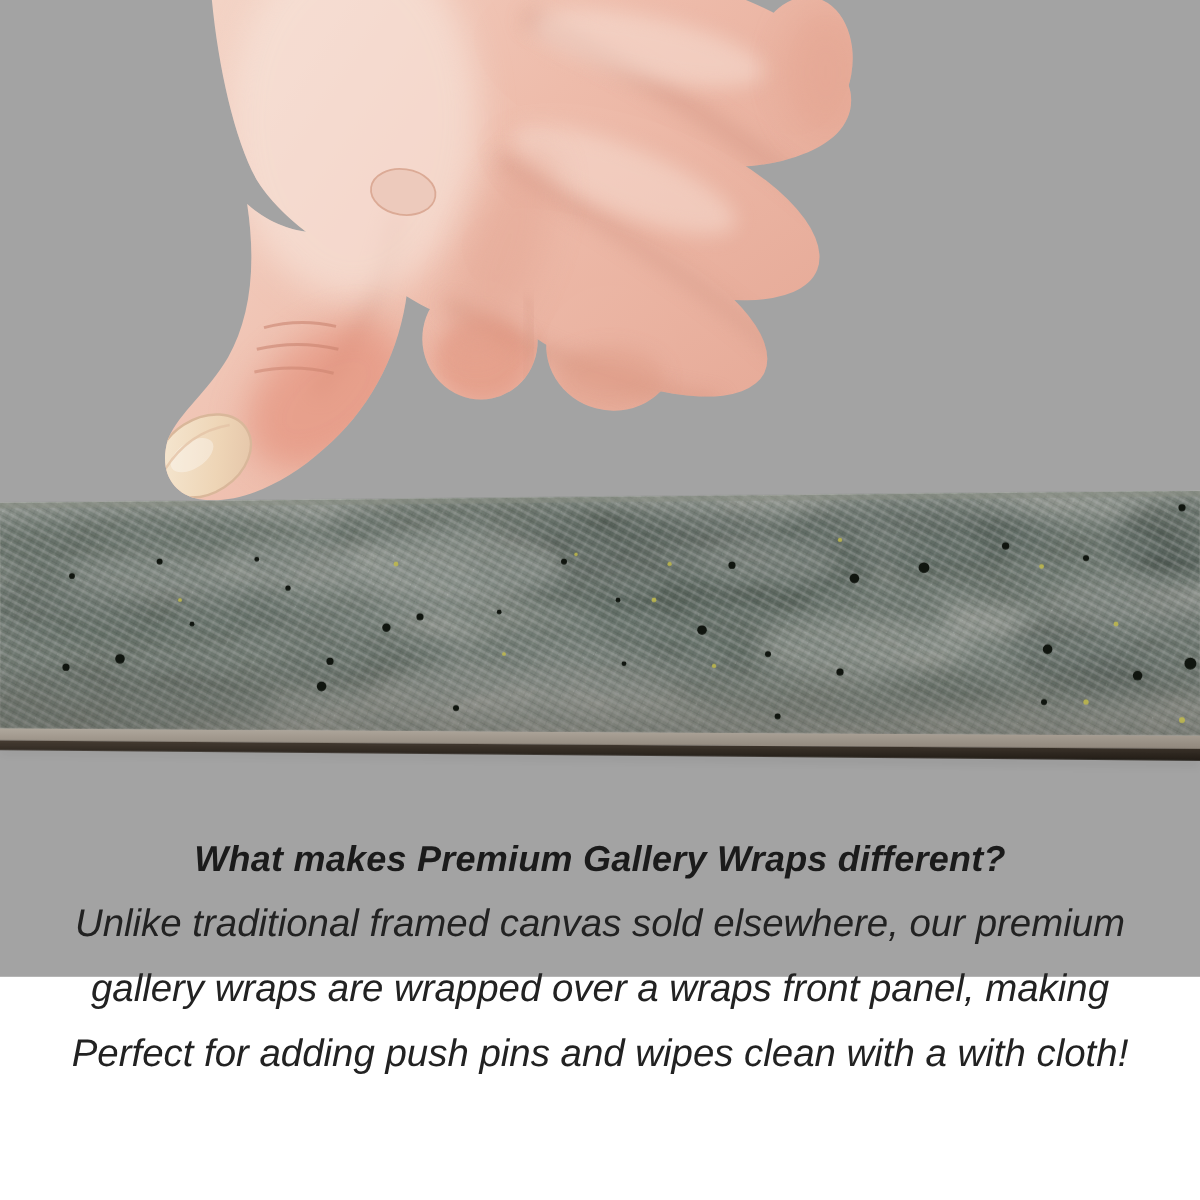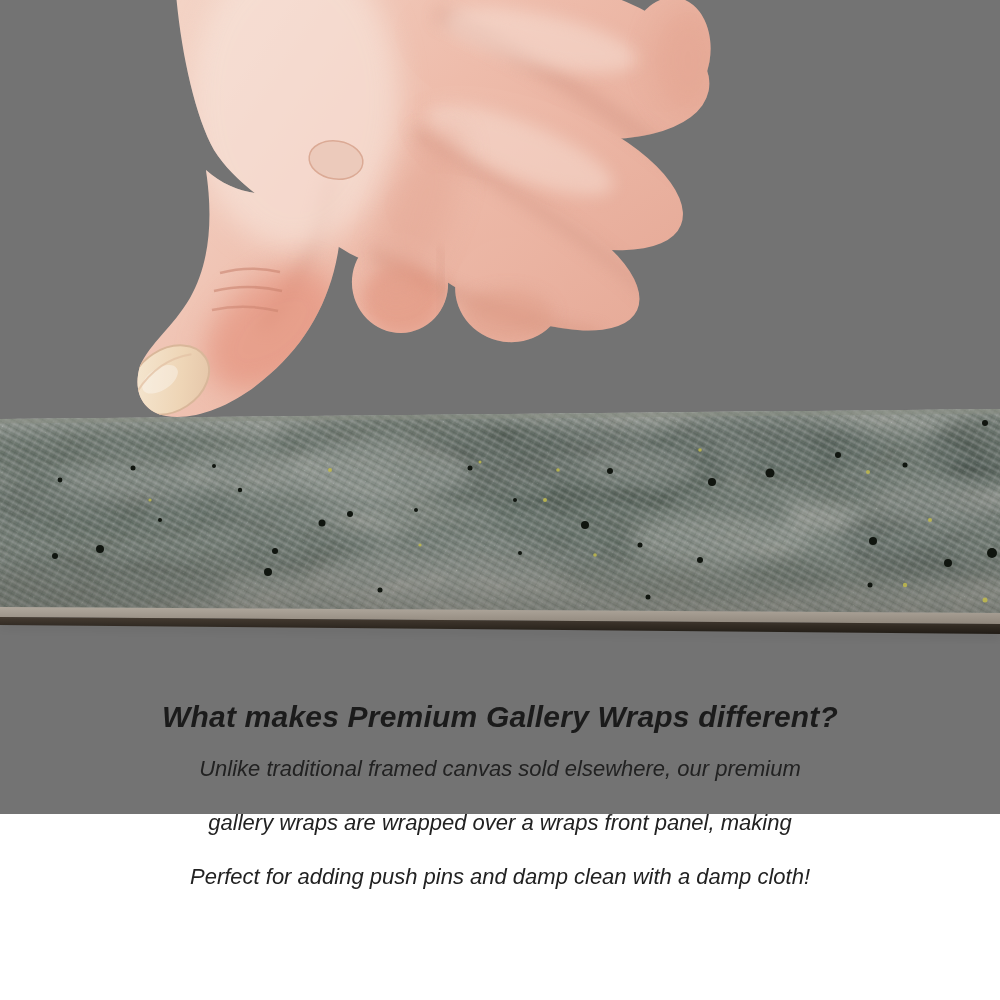--- a/index.html
+++ b/index.html
@@ -1,32 +1,32 @@
 <!DOCTYPE html>
 <html><head>
 <meta charset="utf-8">
 <style>
   html,body{margin:0;padding:0;}
   body{
     width:1000px;height:1000px;background:#ffffff;overflow:hidden;
     font-family:"Liberation Sans", sans-serif;
   }
-  .scene{position:relative;width:1000px;height:814px;background:#737373;}
+  .scene{position:relative;width:1000px;height:814px;background:#a3a3a3;}
   .hero{position:absolute;left:0;top:0;width:1000px;height:660px;}
   .caption{
     position:absolute;left:0;right:0;top:700px;
     text-align:center;font-style:italic;color:#1f1f1f;
   }
   .caption h2{
     margin:0 0 10px 0;
     font-size:30px;font-weight:600;letter-spacing:0.2px;color:#1b1b1b;
     white-space:nowrap;
   }
   .caption p{
-    margin:16px;font-size:22px;font-weight:500;line-height:38px;
+    margin:16px;font-size:32px;font-weight:500;line-height:38px;
     white-space:nowrap;color:#222222;
   }
 </style>
 </head>
 <body>
 
 <div class="scene">
 
   <svg class="hero" viewBox="0 0 1000 660" xmlns="http://www.w3.org/2000/svg">
     <defs>
@@ -234,16 +234,16 @@
       <path d="M0,607 L1000,613 L1000,624 L0,617 Z" fill="url(#foldGrad)"></path>
       <path d="M0,617 L1000,624 L1000,634 L0,625 Z" fill="url(#edgeGrad)"></path>
       <path d="M0,625 L1000,634 L1000,638 L0,628 Z" fill="#000000" opacity="0.1" filter="url(#soft4)"></path>
     </g>
   </svg>
 
   <div class="caption">
     <h2>What makes Premium Gallery Wraps different?</h2>
     <p>Unlike traditional framed canvas sold elsewhere, our premium</p>
     <p>gallery wraps are wrapped over a wraps front panel, making</p>
-    <p>Perfect for adding push pins and damp clean with a damp cloth!</p>
+    <p>Perfect for adding push pins and wipes clean with a with cloth!</p>
   </div>
 
 </div>
 
 </body></html>

